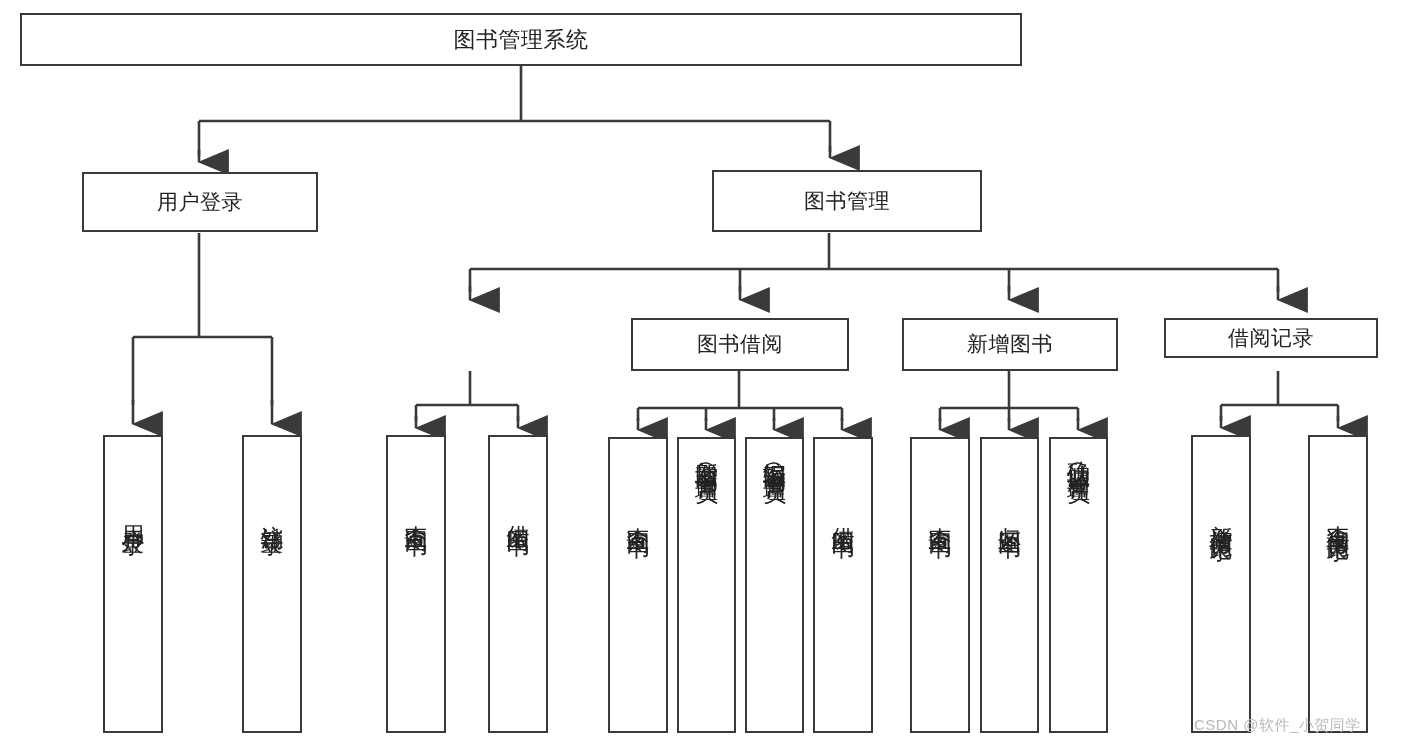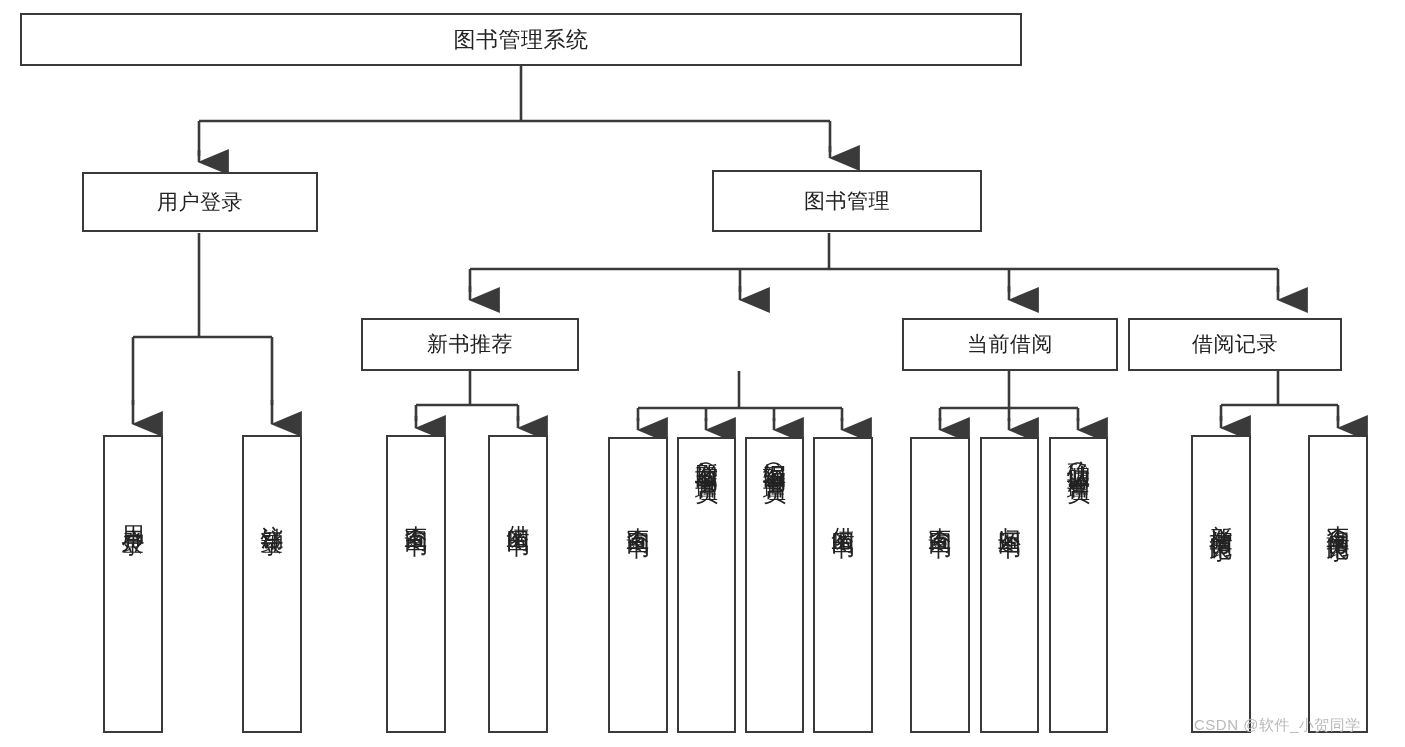--- a/index.html
+++ b/index.html
@@ -158,27 +158,27 @@
     <span class="label">图书管理系统</span>
   </div>
 
   <div class="node h" style="left:82px; top:172px; width:236px; height:60px;">
     <span class="label">用户登录</span>
   </div>
   <div class="node h" style="left:712px; top:170px; width:270px; height:62px;">
     <span class="label">图书管理</span>
   </div>
 
-  <div class="node h" style="left:361px; top:318px; width:218px; height:53px;">
-    <span class="label">新书推荐</span>
+  <div class="node h" style="left:631px; top:318px; width:218px; height:53px;">
+    <span class="label">图书借阅</span>
   </div>
   <div class="node h" style="left:902px; top:318px; width:216px; height:53px;">
-    <span class="label">当前借阅</span>
-  </div>
-  <div class="node h" style="left:1128px; top:318px; width:214px; height:53px;">
+    <span class="label">新增图书</span>
+  </div>
+  <div class="node h" style="left:1164px; top:318px; width:214px; height:40px;">
     <span class="label">借阅记录</span>
   </div>
 
   <div class="node v mid" style="left:103px; top:435px; width:60px; height:298px;">
     <span class="label">用户登录</span>
   </div>
   <div class="node v mid" style="left:242px; top:435px; width:60px; height:298px;">
     <span class="label">注销登录</span>
   </div>
 

